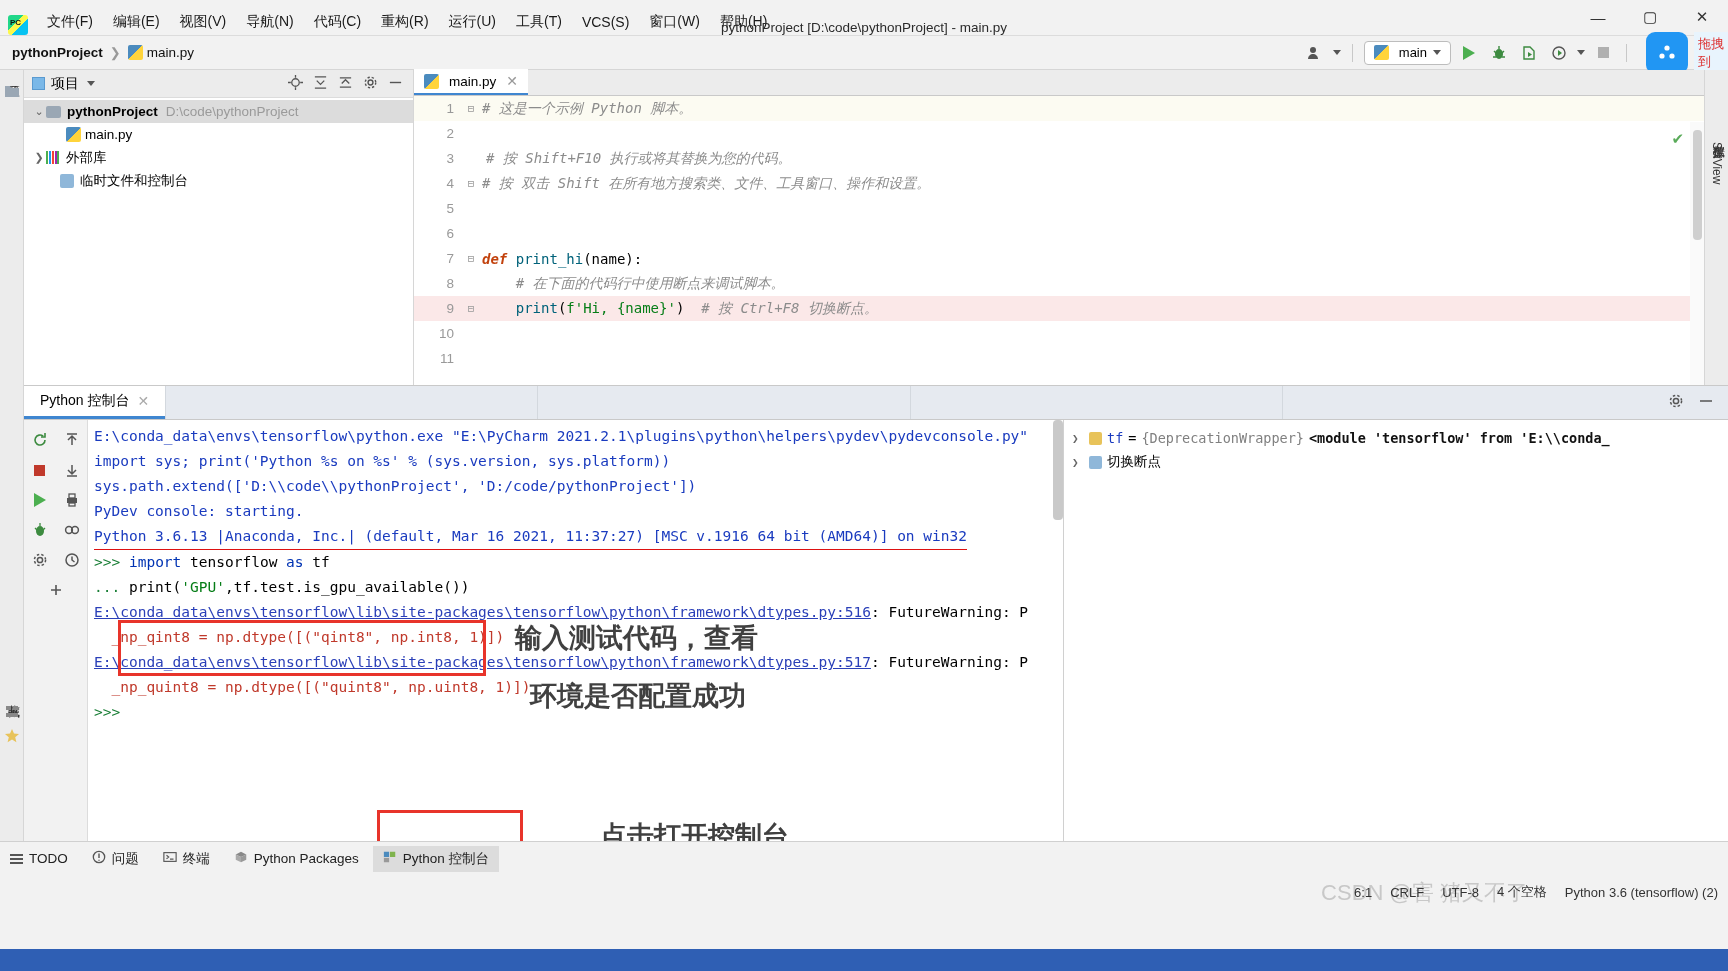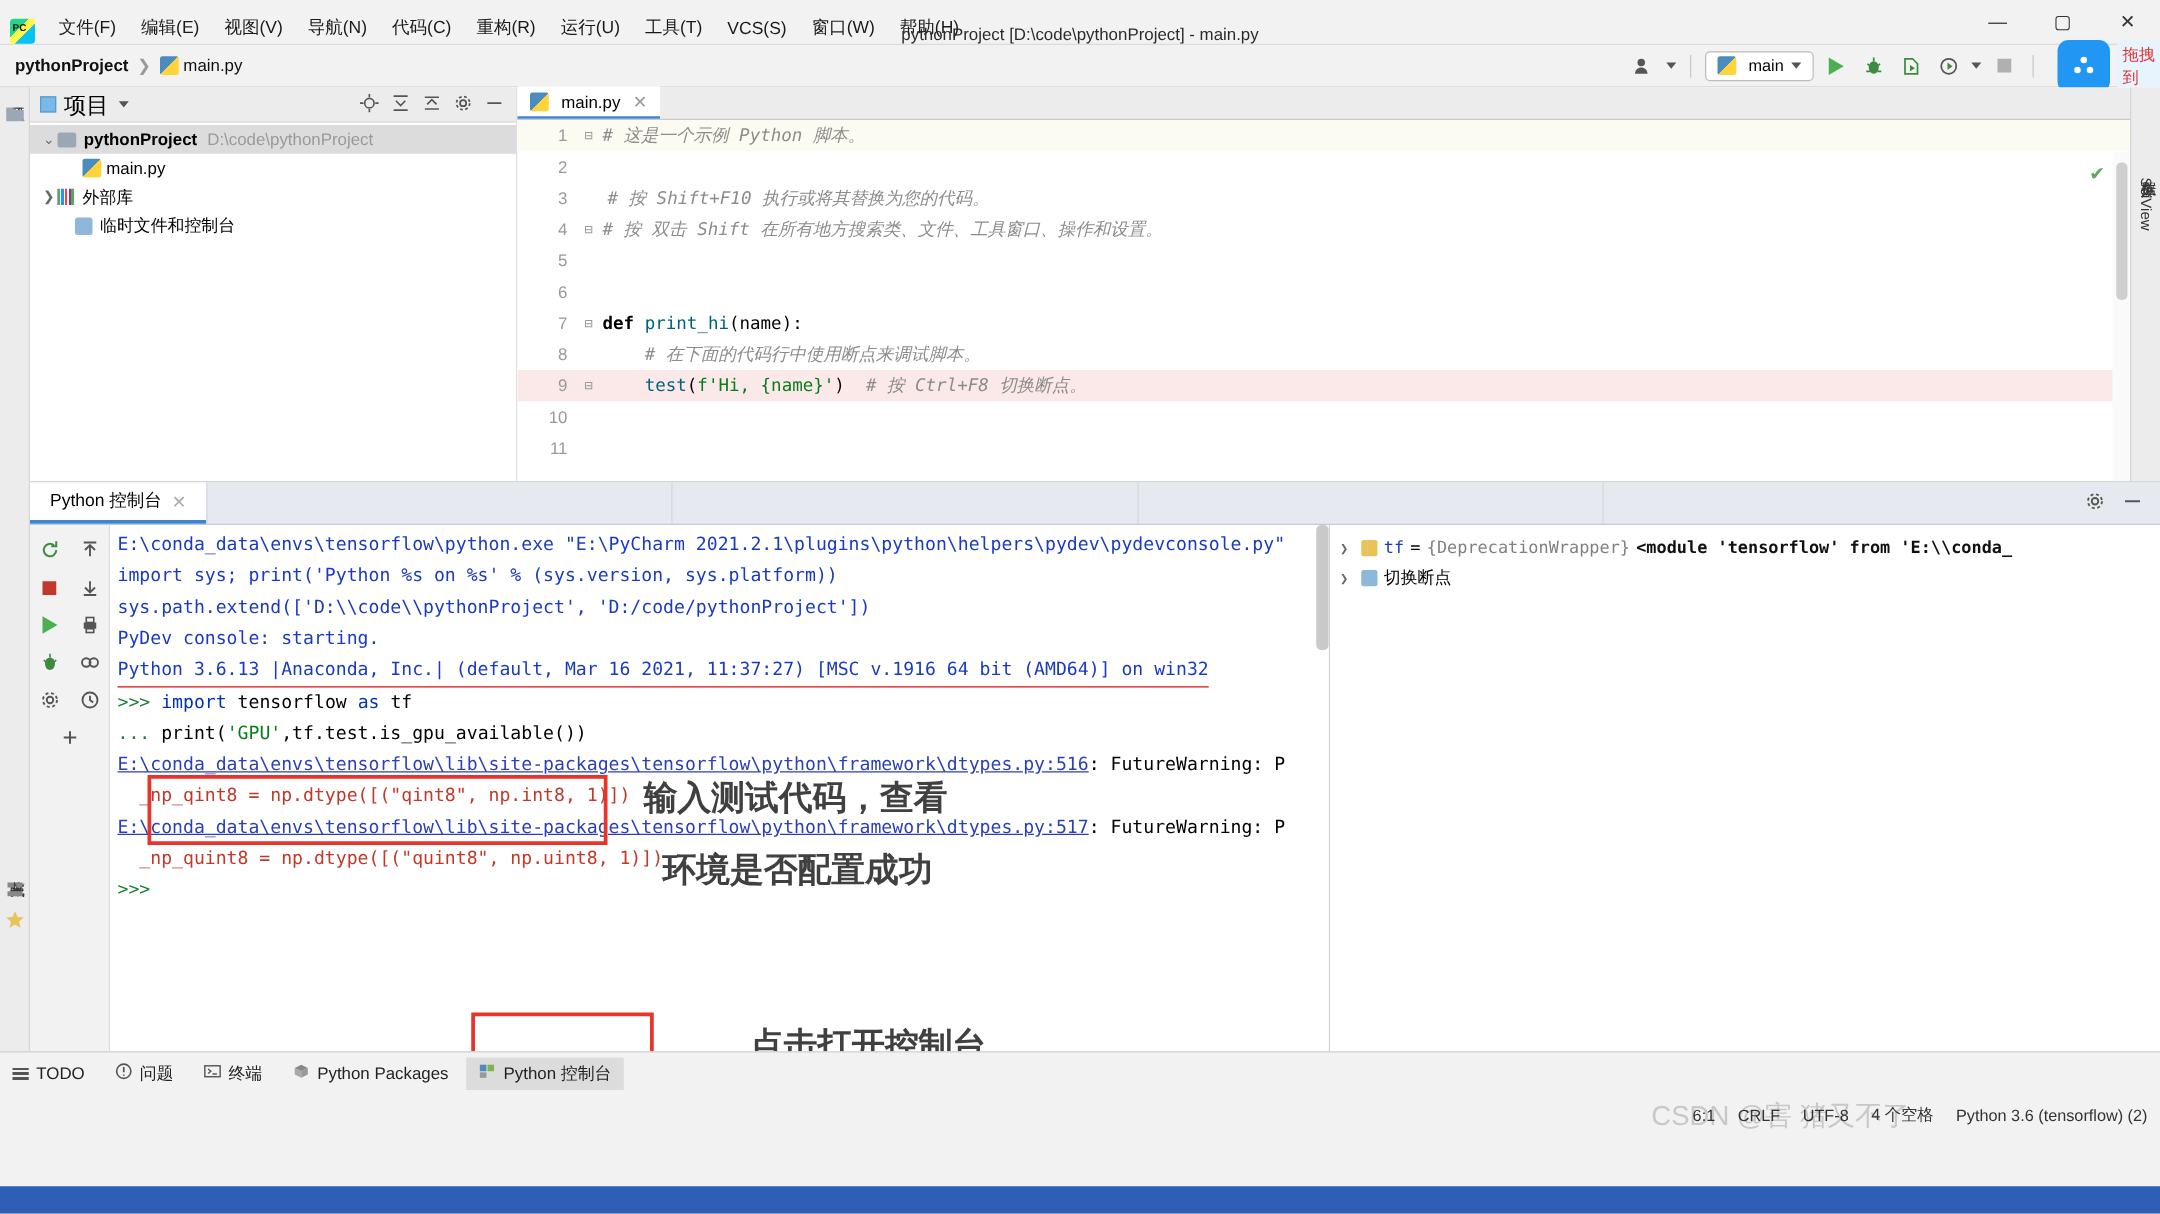--- a/index.html
+++ b/index.html
@@ -87,21 +87,21 @@
 
   
   .projpanel {
     position: absolute; top: 70px; left: 24px; width: 390px; height: 315px;
     background: #fff; border-right: 1px solid #d6d6d6;
   }
   .proj-header {
     height: 28px; display: flex; align-items: center; background: #ececec;
     border-bottom: 1px solid #dcdcdc; padding: 0 4px;
   }
-  .proj-title { font-size: 18px; margin-left: 6px; }
+  .proj-title { font-size: 14px; margin-left: 6px; }
   .proj-sq { width: 13px; height: 13px; background: #7ab8e8; border: 1px solid #5a9ad0; margin-left: 4px; }
   .hdr-icons { margin-left: auto; display: flex; align-items: center; gap: 10px; padding-right: 6px; color: #555; }
   .tree { padding-top: 2px; font-size: 13.5px; }
   .trow { display: flex; align-items: center; height: 23px; padding-left: 8px; white-space: nowrap; }
   .trow.sel { background: #dcdcdc; }
   .arrow { width: 14px; color: #666; font-size: 11px; text-align: center; }
   .folder-ic { width: 15px; height: 12px; background: #9aa7b4; border-radius: 2px; margin-right: 6px; }
   .node-name { font-weight: bold; }
   .node-path { color: #9a9a9a; margin-left: 8px; font-weight: normal; }
   .lib-ic { display: inline-block; width: 14px; height: 13px; margin-right: 6px;
@@ -124,21 +124,21 @@
   .coderow.hl { background: #fcfbf2; }
   .coderow.bp { background: #fbe8e8; }
   .gutter {
     width: 50px; min-width: 50px; text-align: right; padding-right: 10px;
     color: #999; font-size: 13.5px; font-family: "Liberation Sans", sans-serif;
     position: relative;
   }
   .foldcol { width: 14px; color: #9a9a9a; font-size: 11px; text-align: center; }
   .code { padding-left: 4px; white-space: pre; }
   .cmt { color: #8c8c8c; font-style: italic; }
-  .kw { color: #000000; font-weight: bold; }
+  .kw { color: #c2410c; font-weight: bold; font-style: italic; }
   .fn { color: #00627a; }
   .str { color: #067d17; }
   .scroll-right { position: absolute; right: 0; top: 26px; width: 14px; height: 289px; background: #fafafa; }
   .scroll-thumb { position: absolute; right: 2px; top: 34px; width: 9px; height: 110px; background: #cfcfcf; border-radius: 4px; }
   .checkmark { position: absolute; right: 20px; top: 34px; color: #5aab5a; font-size: 15px; }
   .right-rail {
     position: absolute; top: 70px; right: 0; width: 24px; height: 315px;
     background: #ececec; border-left: 1px solid #d6d6d6; padding-top: 60px;
   }
 
@@ -418,21 +418,21 @@
         <span class="code"><span class="kw">def</span> <span class="fn">print_hi</span>(name):</span>
       </div>
       <div class="coderow">
         <span class="gutter">8</span>
         <span class="foldcol"></span>
         <span class="code cmt">    # 在下面的代码行中使用断点来调试脚本。</span>
       </div>
       <div class="coderow bp">
         <span class="gutter">9</span>
         <span class="foldcol">⊟</span>
-        <span class="code">    <span class="fn">test</span>(<span class="str">f'Hi, {name}'</span>)  <span class="cmt"># 按 Ctrl+F8 切换断点。</span></span>
+        <span class="code">    <span class="fn">print</span>(<span class="str">f'Hi, {name}'</span>)  <span class="cmt"># 按 Ctrl+F8 切换断点。</span></span>
       </div>
       <div class="coderow">
         <span class="gutter">10</span>
         <span class="foldcol"></span>
         <span class="code"></span>
       </div>
       <div class="coderow">
         <span class="gutter">11</span>
         <span class="foldcol"></span>
         <span class="code"></span>

